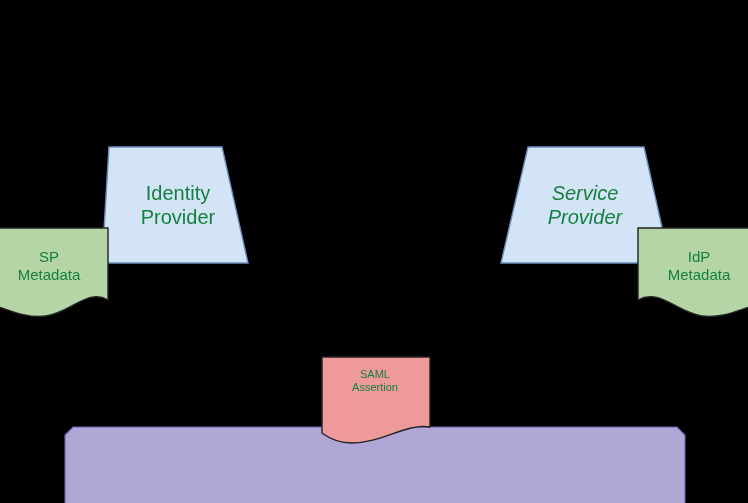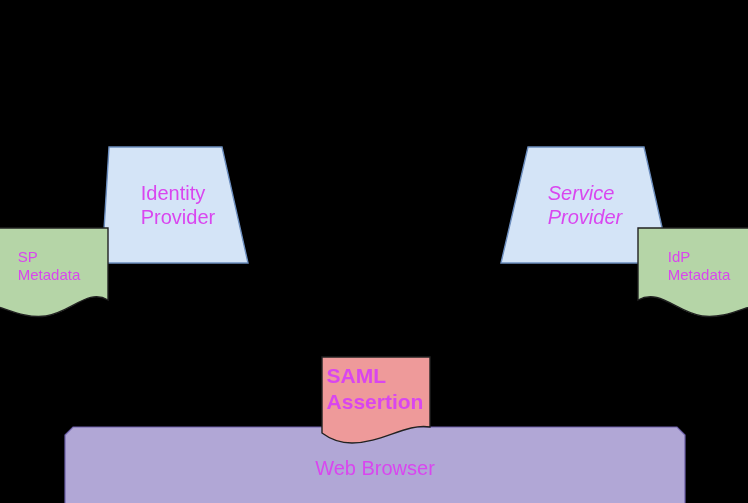--- a/index.html
+++ b/index.html
@@ -20,22 +20,22 @@
   }
   .shape svg {
     display: block;
     overflow: visible;
   }
   .label {
     position: absolute;
     display: flex;
     align-items: center;
     justify-content: center;
-    text-align: left;
-    color: #d946ef;
+    text-align: center;
+    color: #15803d;
     line-height: 1.22;
     white-space: pre-line;
     pointer-events: none;
     font-family: "Liberation Sans", sans-serif;
   }
 
   
   #idp-node    { left: 100px; top: 142px; width: 156px; height: 126px; z-index: 2; }
   #idp-label   { left: 100px; top: 142px; width: 156px; height: 126px;
                  font-size: 20px; z-index: 4; }
@@ -55,22 +55,22 @@
   #idp-meta-label { left: 638px; top: 226px; width: 122px; height: 80px;
                     font-size: 15px; z-index: 7; }
 
   
   #browser-node  { left: 64px; top: 426px; width: 622px; height: 78px; z-index: 3; }
   #browser-label { left: 64px; top: 440px; width: 622px; height: 56px;
                    font-size: 20px; z-index: 4; }
 
   
   #saml-node   { left: 320px; top: 355px; width: 112px; height: 90px; z-index: 6; }
-  #saml-label  { left: 320px; top: 356px; width: 110px; height: 66px;
-                 font-size: 21px; z-index: 7; font-weight: bold; }
+  #saml-label  { left: 320px; top: 348px; width: 110px; height: 66px;
+                 font-size: 11px; z-index: 7; }
 </style>
 </head>
 <body>
 
 <div id="canvas">
 
   <div class="shape" id="idp-node">
     <svg width="156" height="126" viewBox="0 0 156 126">
       <polygon points="9,5 122,5 148,121 2,121" fill="#d4e4f7" stroke="#6c8ebf" stroke-width="1.4"></polygon>
     </svg>
@@ -100,21 +100,20 @@
     </svg>
   </div>
   <div class="label" id="idp-meta-label">IdP
 Metadata</div>
 
   <div class="shape" id="browser-node">
     <svg width="622" height="78" viewBox="0 0 622 78">
       <polygon points="9,1 613,1 621,9 621,78 1,78 1,9" fill="#b1a7d6" stroke="#6c5fa8" stroke-width="1.2"></polygon>
     </svg>
   </div>
-  <div class="label" id="browser-label">Web Browser</div>
 
   <div class="shape" id="saml-node">
     <svg width="112" height="90" viewBox="0 0 112 90">
       <path d="M 2,2 L 110,2 L 110,72 C 86,68 62,88 32,88 C 20,88 10,84 2,78 Z" fill="#ee9a9a" stroke="#222222" stroke-width="1.4"></path>
     </svg>
   </div>
   <div class="label" id="saml-label">SAML
 Assertion</div>
 
 </div>

